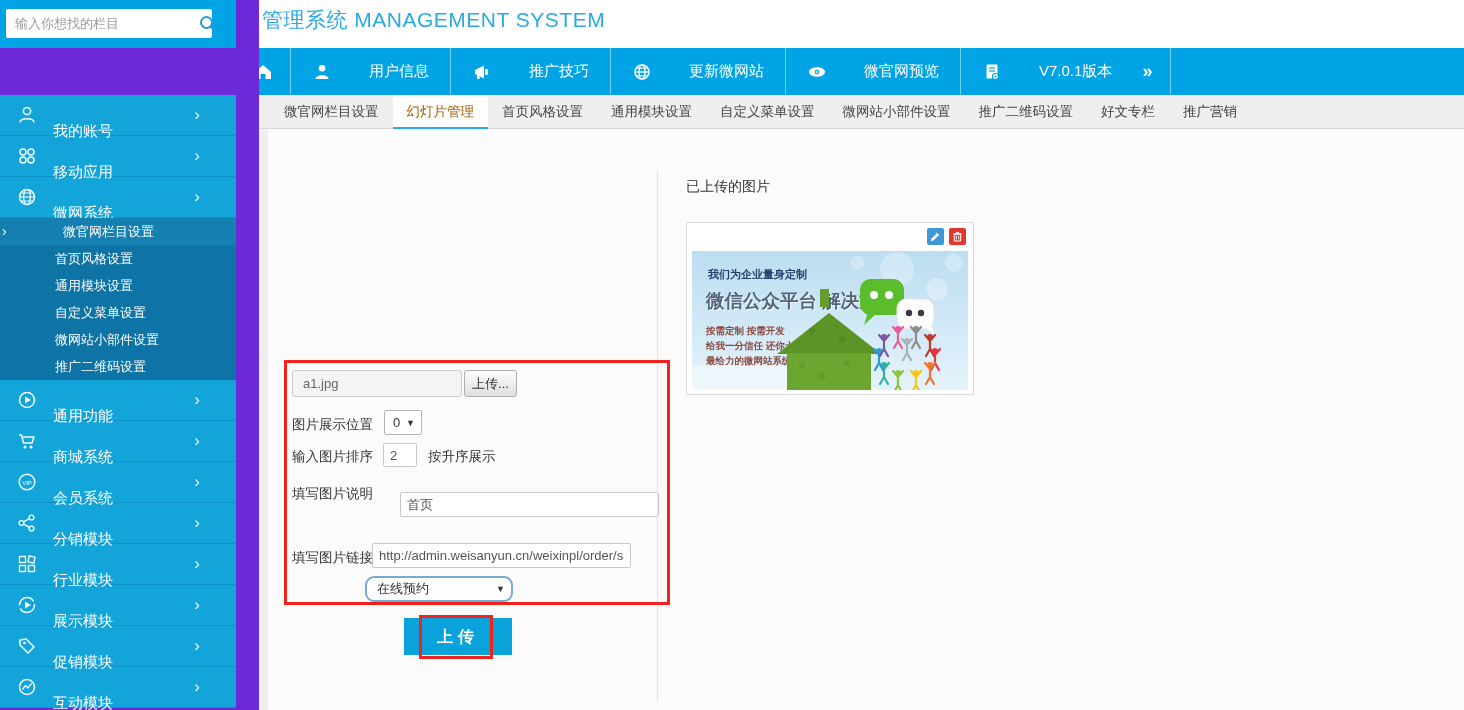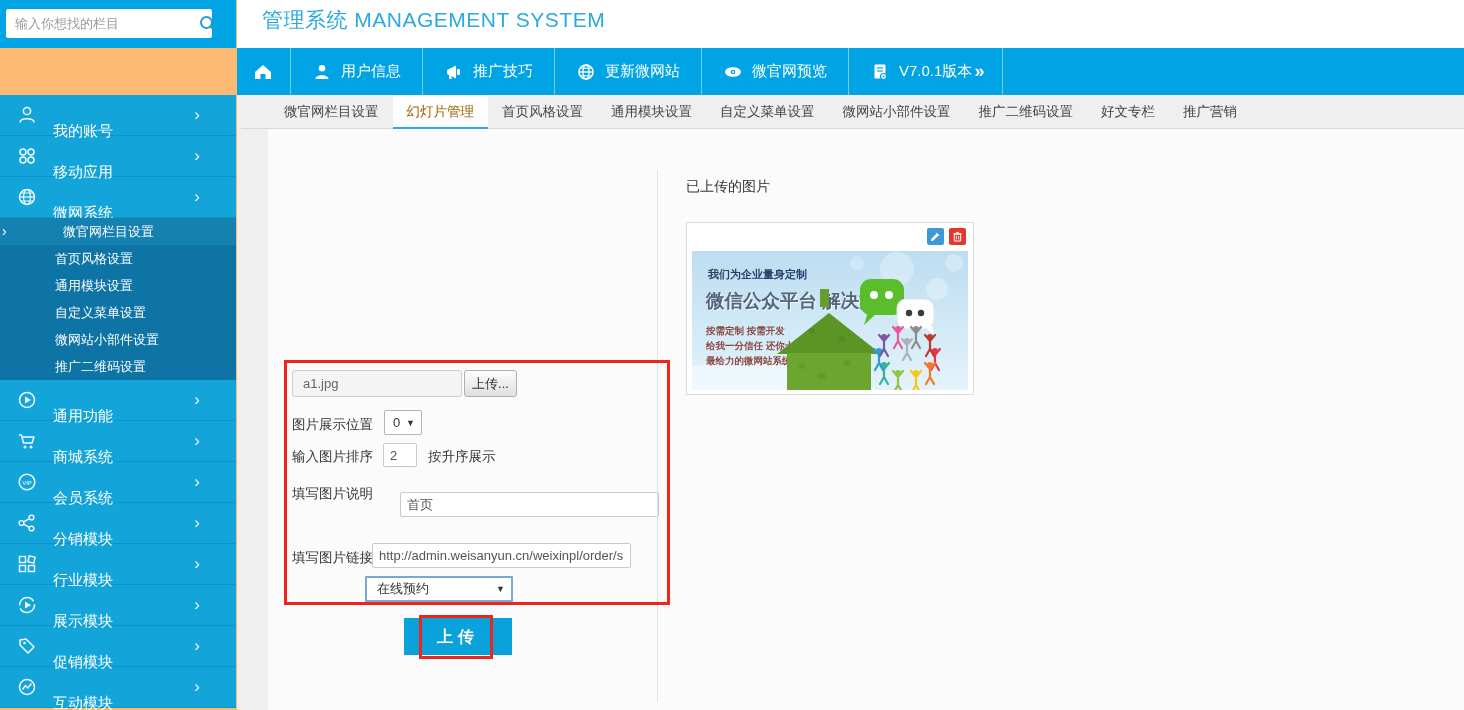--- a/index.html
+++ b/index.html
@@ -1,21 +1,21 @@
 <!DOCTYPE html>
 <html><head>
 <meta charset="utf-8">
 <style>
   * { margin:0; padding:0; box-sizing:border-box; }
   html,body { width:1464px; height:710px; }
   body { font-family:"Liberation Sans","DejaVu Sans",sans-serif; overflow:hidden; background:#EFEFEF; }
   #app { position:relative; width:1464px; height:710px; overflow:hidden; background:#EFEFEF; }
 
   
-  .sidebar { position:absolute; left:0; top:0; width:237px; height:710px; background:#fdba74; z-index:2; }
+  .sidebar { position:absolute; left:0; top:0; width:259px; height:710px; background:#6d28d9; z-index:2; }
   .side-head { position:absolute; left:0; top:0; width:236px; height:48px; background:#00A4E4; }
   .search-row { position:absolute; left:0; top:48; width:236px; height:47px; background:#00A4E4; }
   .search-box { position:absolute; left:6px; top:9px; width:206px; height:29px; background:#fff; border-radius:2px; display:flex; align-items:center; }
   .search-box input { flex:1; border:none; outline:none; background:transparent; font-size:13px; color:#555; padding:0 6px 0 9px; font-family:inherit; }
   .search-box input::placeholder { color:#9a9a9a; }
   .search-ic { width:22px; height:22px; margin-right:4px; flex:0 0 auto; }
   .menu { position:absolute; left:0; top:95px; width:236px; }
   .m-item { height:41px; width:236px; background:#13A5DA; border-bottom:1px solid #0D93C7; display:flex; align-items:center; padding-left:16px; color:#fff; cursor:pointer; }
   .m-item .mi { width:22px; height:22px; flex:0 0 auto; opacity:.95; }
   .m-item .ml { font-size:15px; margin-left:15px; flex:1;margin-top:32px; }
@@ -23,21 +23,21 @@
   .submenu { width:236px; background:#0E74A6; }
   .s-item { height:27px; line-height:27px; padding-left:55px; color:#fff; font-size:13px; cursor:pointer; position:relative; }
   .s-item.active { background:#1581B1; padding-left:63px; }
   .s-item.active .s-arrow { position:absolute; left:2px; top:0; font-size:14px; color:#fff; }
 
   
   .header { position:absolute; left:236px; top:0; width:1228px; height:48px; background:#fff; z-index:1; }
   .notch { position:absolute; left:-22px; top:8px; width:0; height:0; border-top:11px solid transparent; border-bottom:11px solid transparent; border-right:22px solid #fff; }
   .title { position:absolute; left:26px; top:6px; font-size:21px; color:#2BA9E1; letter-spacing:.5px; white-space:nowrap; }
   .nav { position:absolute; left:236px; top:48; width:1228px; height:47px; background:#00A4E4; display:flex; align-items:stretch; z-index:1; top:48px; }
-  .nav-item { display:flex; align-items:center; padding:0 21px; color:#fff; font-size:15px; border-right:1px solid rgba(255,255,255,.45); cursor:pointer; white-space:nowrap; }
+  .nav-item { display:flex; align-items:center; padding:0 21px; color:#fff; font-size:15px; border-right:1px solid rgba(255,255,255,.45); cursor:pointer; white-space:nowrap;gap:28px; }
   .nav-item .ni { width:20px; height:20px; margin-right:9px; }
   .nav-item.homeitem { padding:0 16px; }
   .nav-item.homeitem .ni { margin-right:0; width:22px; height:22px; }
   .nav-item.version { border-right:1px solid rgba(255,255,255,.45); }
   .dbl { font-size:18px; font-weight:bold; letter-spacing:-3px; margin-left:2px; }
 
   
   .main { position:absolute; left:241px; top:95px; width:1223px; height:615px; background:#EFEFEF; }
   .tabbar { position:absolute; left:0; top:0; width:100%; height:34px; background:#EFEFEF; border-bottom:1px solid #D8D8D8; display:flex; padding-left:29px; }
   .tab { height:34px; line-height:33px; padding:0 14px; font-size:13.5px; color:#454545; cursor:pointer; white-space:nowrap; }
@@ -53,21 +53,21 @@
 
   
   .f-label { position:absolute; font-size:13.5px; color:#333; white-space:nowrap; }
   .f-hint  { position:absolute; font-size:13.5px; color:#333; white-space:nowrap; }
   .txt { position:absolute; border:1px solid #C9C9C9; border-radius:2px; background:#fff; font-size:13px; color:#555; padding:0 6px; outline:none; font-family:inherit; }
   .file-display { position:absolute; left:24px; top:241px; width:170px; height:27px; background:#F4F4F4; border:1px solid #CCC; border-radius:3px; line-height:25px; padding-left:10px; font-size:13px; color:#666; }
   .browse-btn { position:absolute; left:196px; top:241px; width:53px; height:27px; background:linear-gradient(#FDFDFD,#DFDFDF); border:1px solid #AFAFAF; border-radius:3px; font-size:13px; color:#333; text-align:center; line-height:25px; cursor:pointer; }
   .sel { position:absolute; border:1px solid #B5B5B5; border-radius:2px; background:#fff; display:flex; align-items:center; font-size:13px; color:#333; cursor:pointer; }
   .sel .caret { margin-left:auto; font-size:9px; color:#333; padding-right:6px; }
   .sel-pos { left:116px; top:281px; width:38px; height:25px; padding-left:8px; }
-  .sel-link { left:97px; top:447px; width:148px; height:26px; padding-left:10px; border:2px solid #78A8D6; border-radius:1px; }
+  .sel-link { left:97px; top:447px; width:148px; height:26px; padding-left:10px; border:2px solid #78A8D6; border-radius:9px; }
   .submit-btn { position:absolute; left:136px; top:489px; width:108px; height:37px; background:#09A2DB; color:#fff; font-size:16px; letter-spacing:5px; text-align:center; line-height:37px; cursor:pointer;font-weight:bold; }
 
   
   .red-box { position:absolute; left:16px; top:231px; width:386px; height:245px; border:3px solid #F2221C; z-index:4; pointer-events:none; }
   .red-box-btn { position:absolute; left:151px; top:486px; width:74px; height:44px; border:3px solid #F2221C; z-index:4; pointer-events:none; }
 
   .divider { position:absolute; left:389px; top:41px; height:532px; width:1px; background:#E3E3E3; }
 
   
   .uploaded-title { position:absolute; left:418px; top:49px; font-size:14px; color:#333; }

